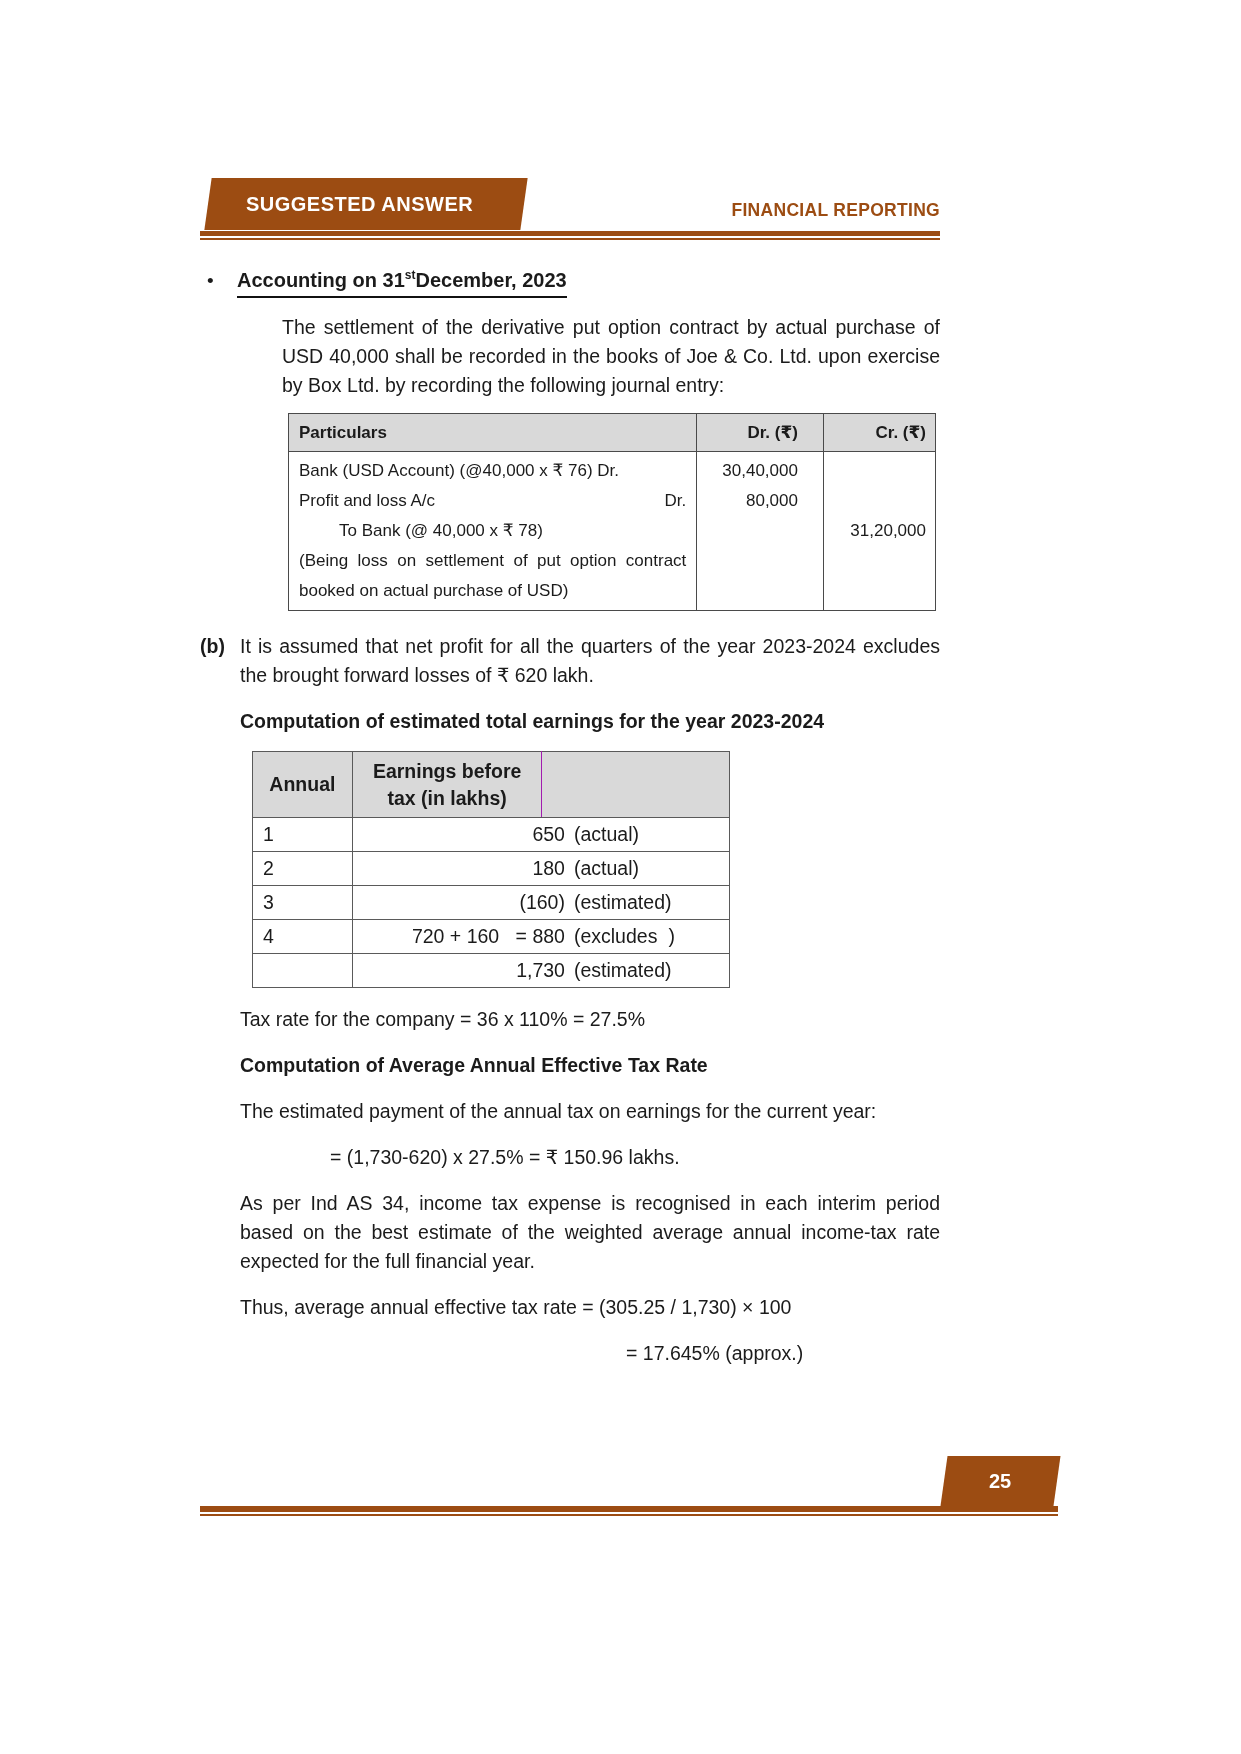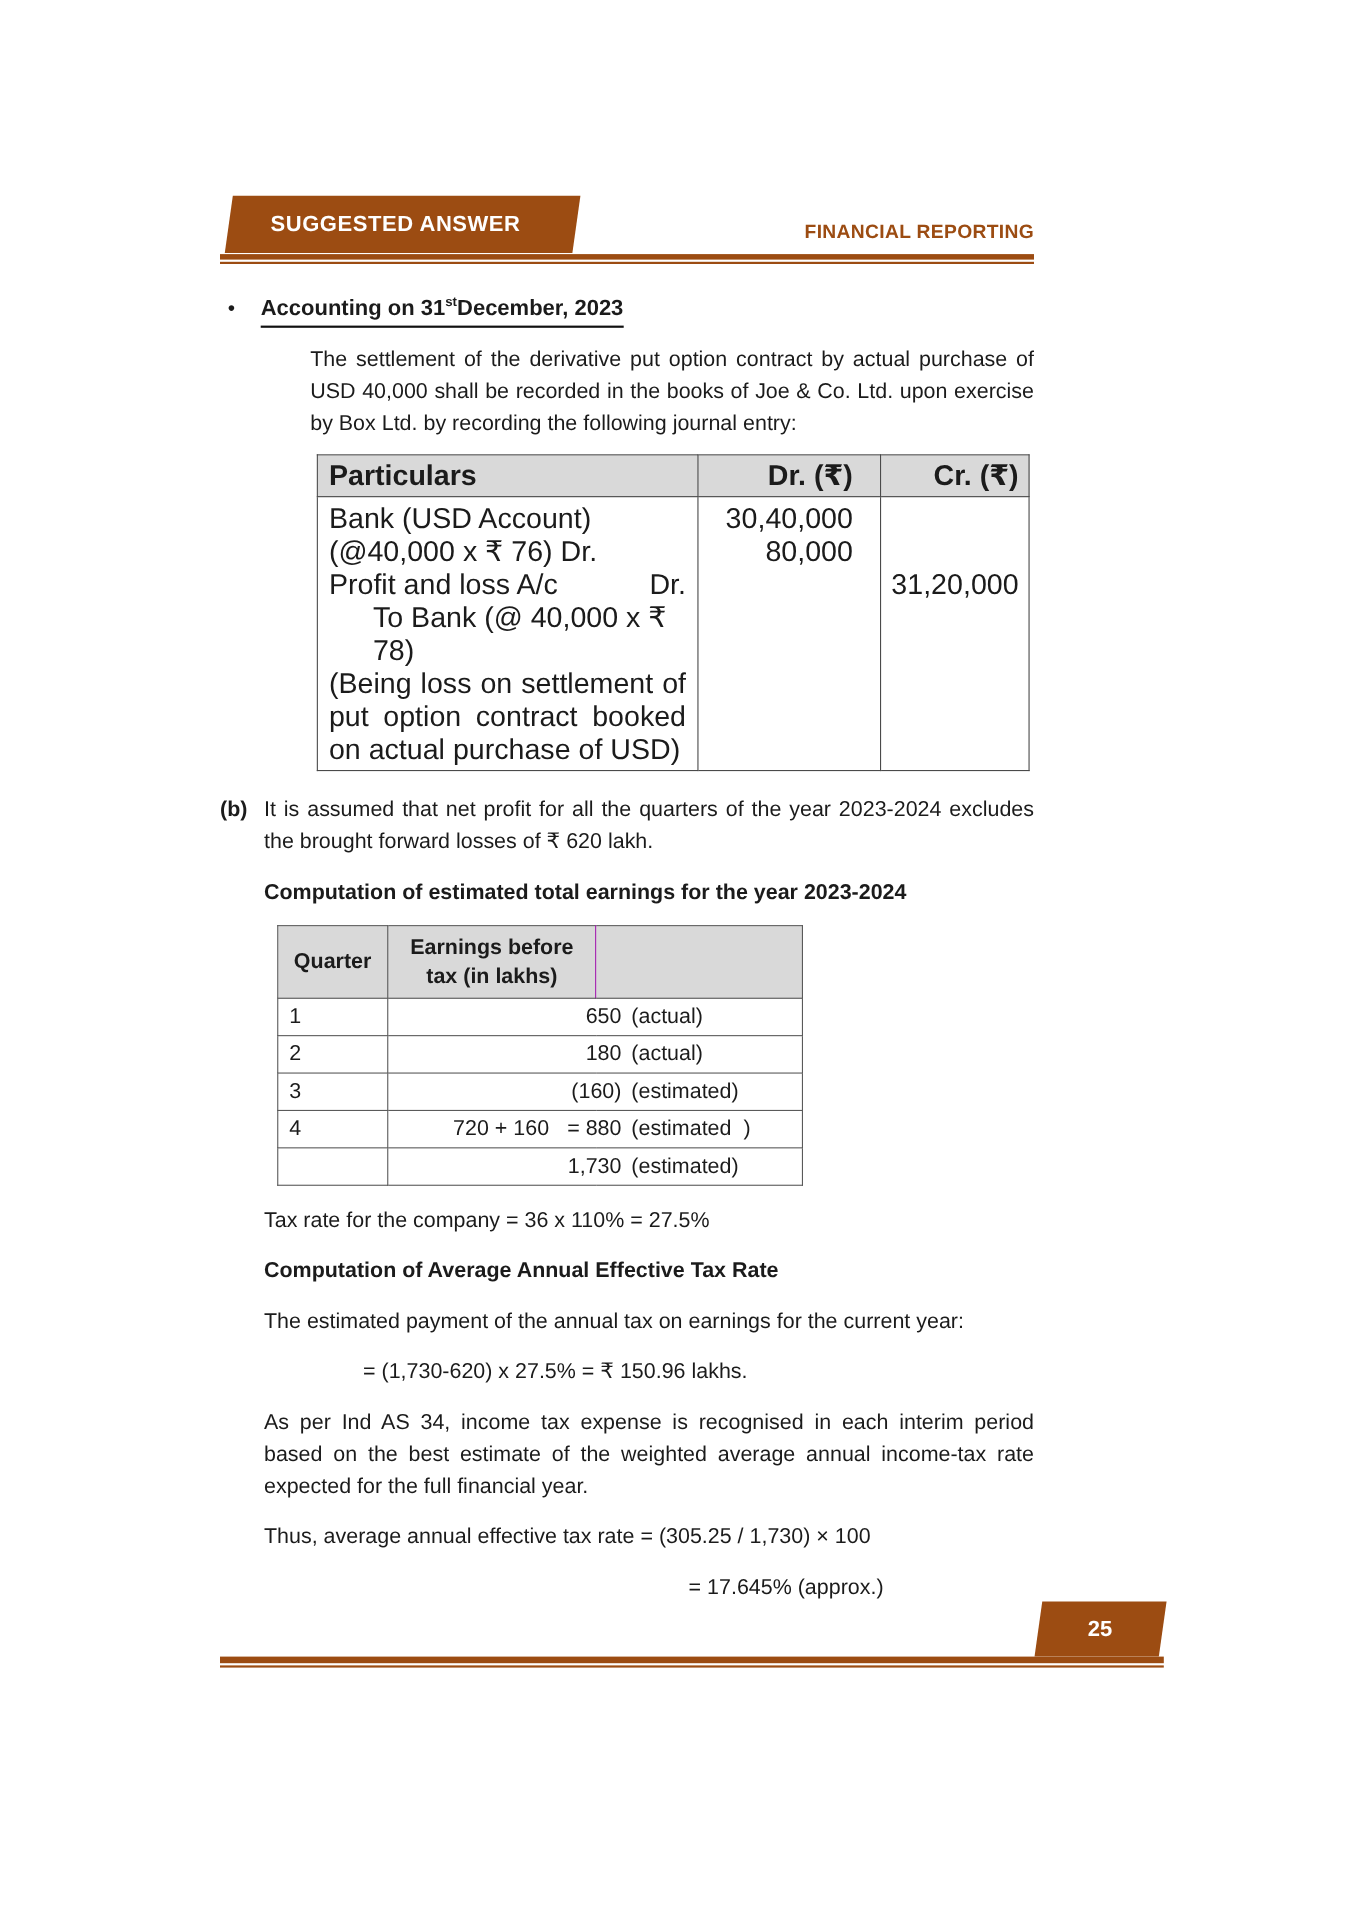--- a/index.html
+++ b/index.html
@@ -29,21 +29,21 @@
   
   .main { position:absolute; left:200px; top:266px; width:740px; font-size:19.5px; line-height:29px; }
   .heading-row { display:flex; }
   .bullet { width:37px; padding-left:7px; font-size:19px; }
   .sec-heading { font-weight:bold; font-size:20px; }
   .u-wrap { display:inline-block; border-bottom:2.5px solid #111; padding-bottom:1px; }
   .sec-heading sup { font-size:12px; vertical-align:super; line-height:0; }
   .para-a { margin-left:82px; width:658px; text-align:justify; margin-top:15px; }
   
   table { border-collapse:collapse; }
-  .journal { margin-left:88px; margin-top:13px; width:648px; font-size:26px; }
+  .journal { margin-left:88px; margin-top:13px; width:648px; font-size:17px; }
   .journal th, .journal td { border:1.5px solid #4a4a4a; vertical-align:top; }
   .journal thead th { background:#d9d9d9; font-weight:bold; height:38px; vertical-align:middle; }
   .journal .c-part { width:425px; text-align:left; padding:4px 10px; }
   .journal .c-amt  { width:110px; text-align:right; padding:4px 25px; }
   .journal .c-amt2 { width:113px; text-align:right; padding:4px 9px; }
   .jline { line-height:30px; min-height:30px; }
   .jline-split { display:flex; justify-content:space-between; }
   .jindent { padding-left:40px; }
   .jnarr { text-align:justify; }
   .journal td { padding-top:7px; padding-bottom:7px; }
@@ -140,21 +140,21 @@
       <span class="b-label">(b)</span>
       <div class="b-body">
 
         <p class="b-intro">It is assumed that net profit for all the quarters of the year 2023-2024 excludes the brought forward losses of ₹ 620 lakh.</p>
 
         <div class="tbl-title">Computation of estimated total earnings for the year 2023-2024</div>
 
         <table class="earnings">
           <thead>
             <tr>
-              <th class="h-q">Quarter</th>
+              <th class="h-q">Annual</th>
               <th class="h-e">
                 <div>Earnings before</div>
                 <div>tax (in lakhs)</div>
               </th>
               <th class="h-x"></th>
             </tr>
           </thead>
           <tbody>
             <tr>
               <td class="c-q">1</td>
@@ -181,21 +181,21 @@
                   <span class="e-amt">(160)</span>
                   <span class="e-note">(estimated)</span>
                 </div>
               </td>
             </tr>
             <tr>
               <td class="c-q">4</td>
               <td colspan="2">
                 <div class="e-flex">
                   <span class="e-amt"><span>720 + 160 </span><span class="u">= 880</span></span>
-                  <span class="e-note"><span>(estimated</span><span class="u">)</span></span>
+                  <span class="e-note"><span>(excludes</span><span class="u">)</span></span>
                 </div>
               </td>
             </tr>
             <tr>
               <td class="c-q"></td>
               <td colspan="2">
                 <div class="e-flex">
                   <span class="e-amt"><span class="u">1,730</span></span>
                   <span class="e-note">(estimated)</span>
                 </div>

